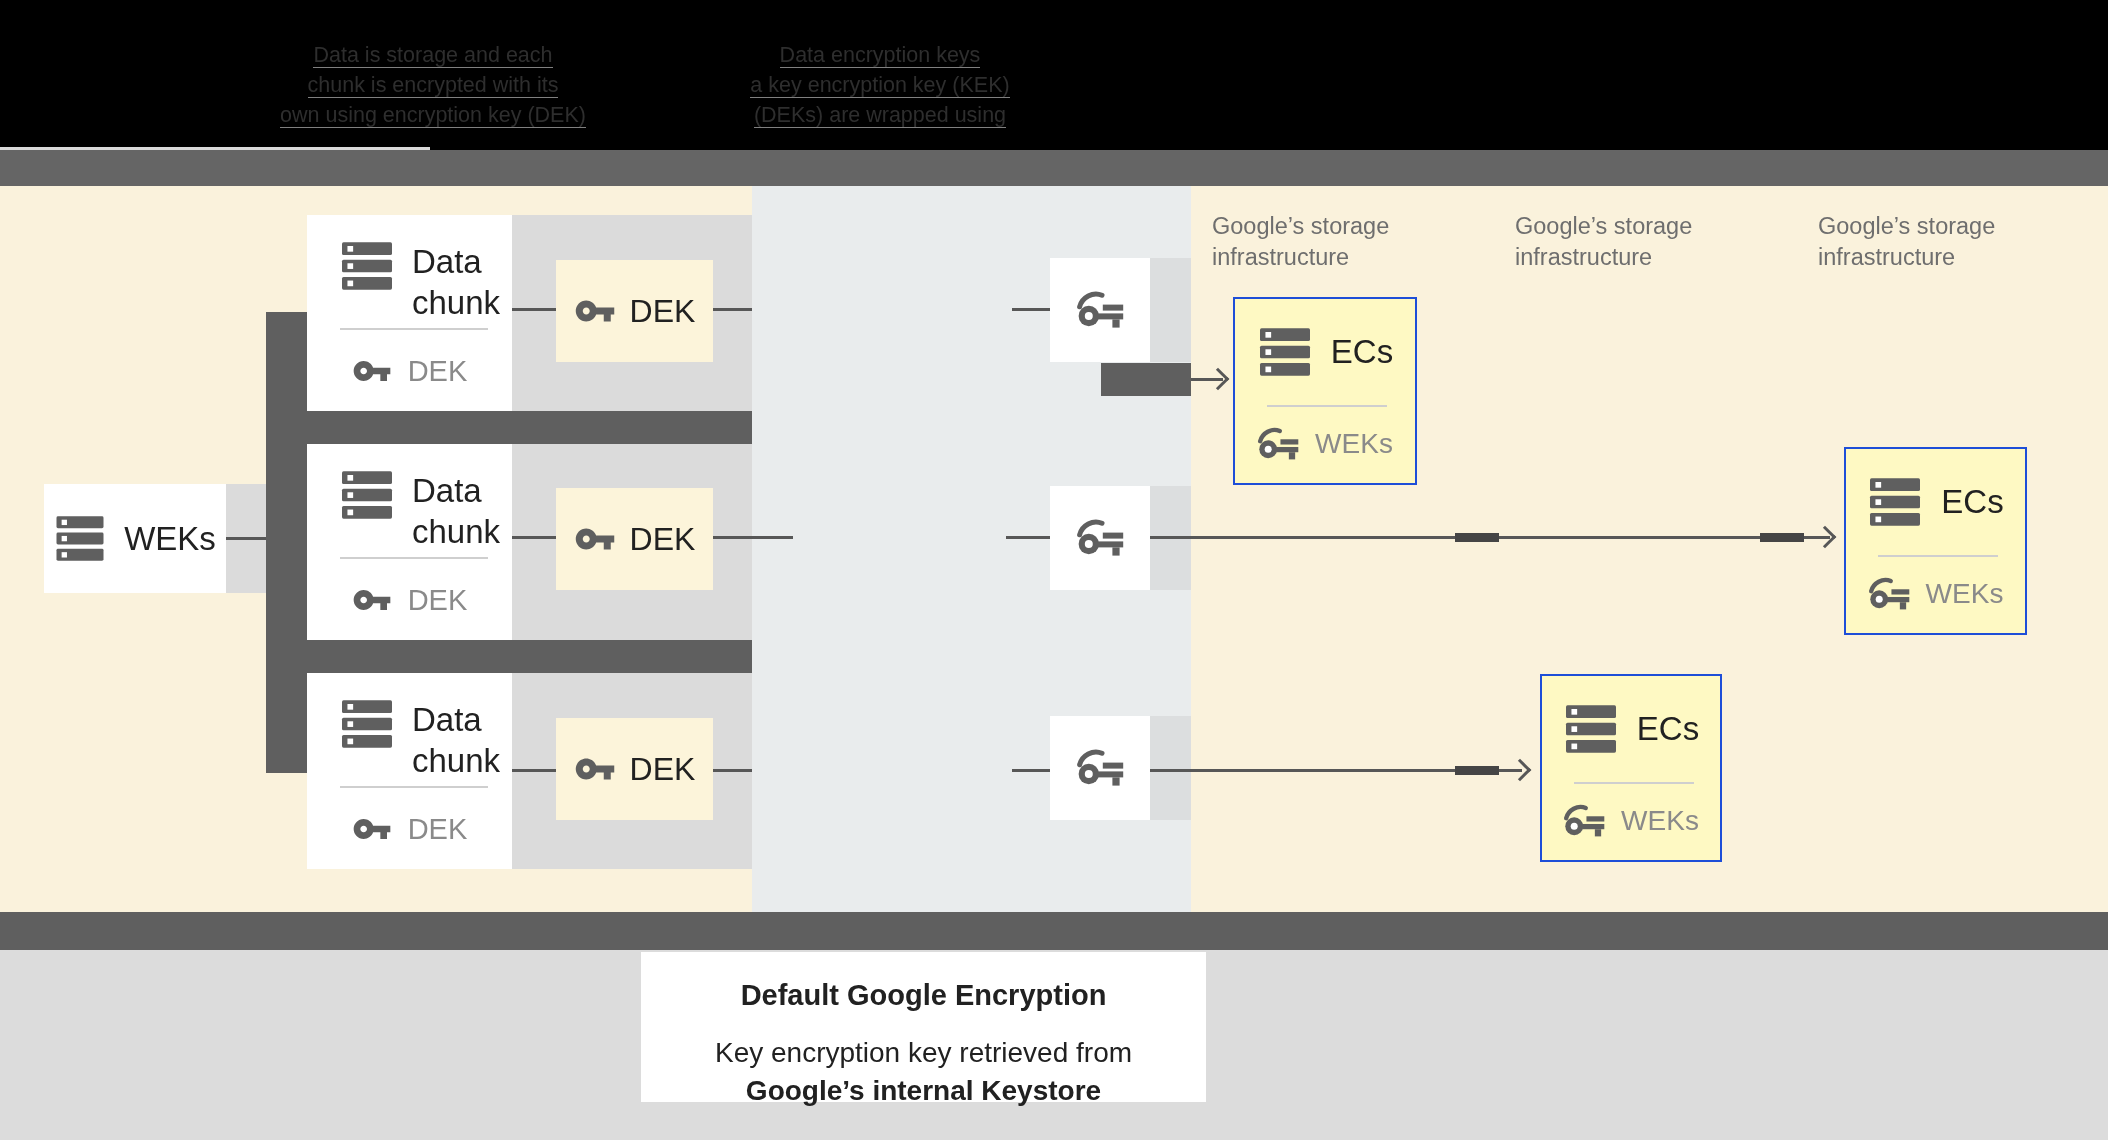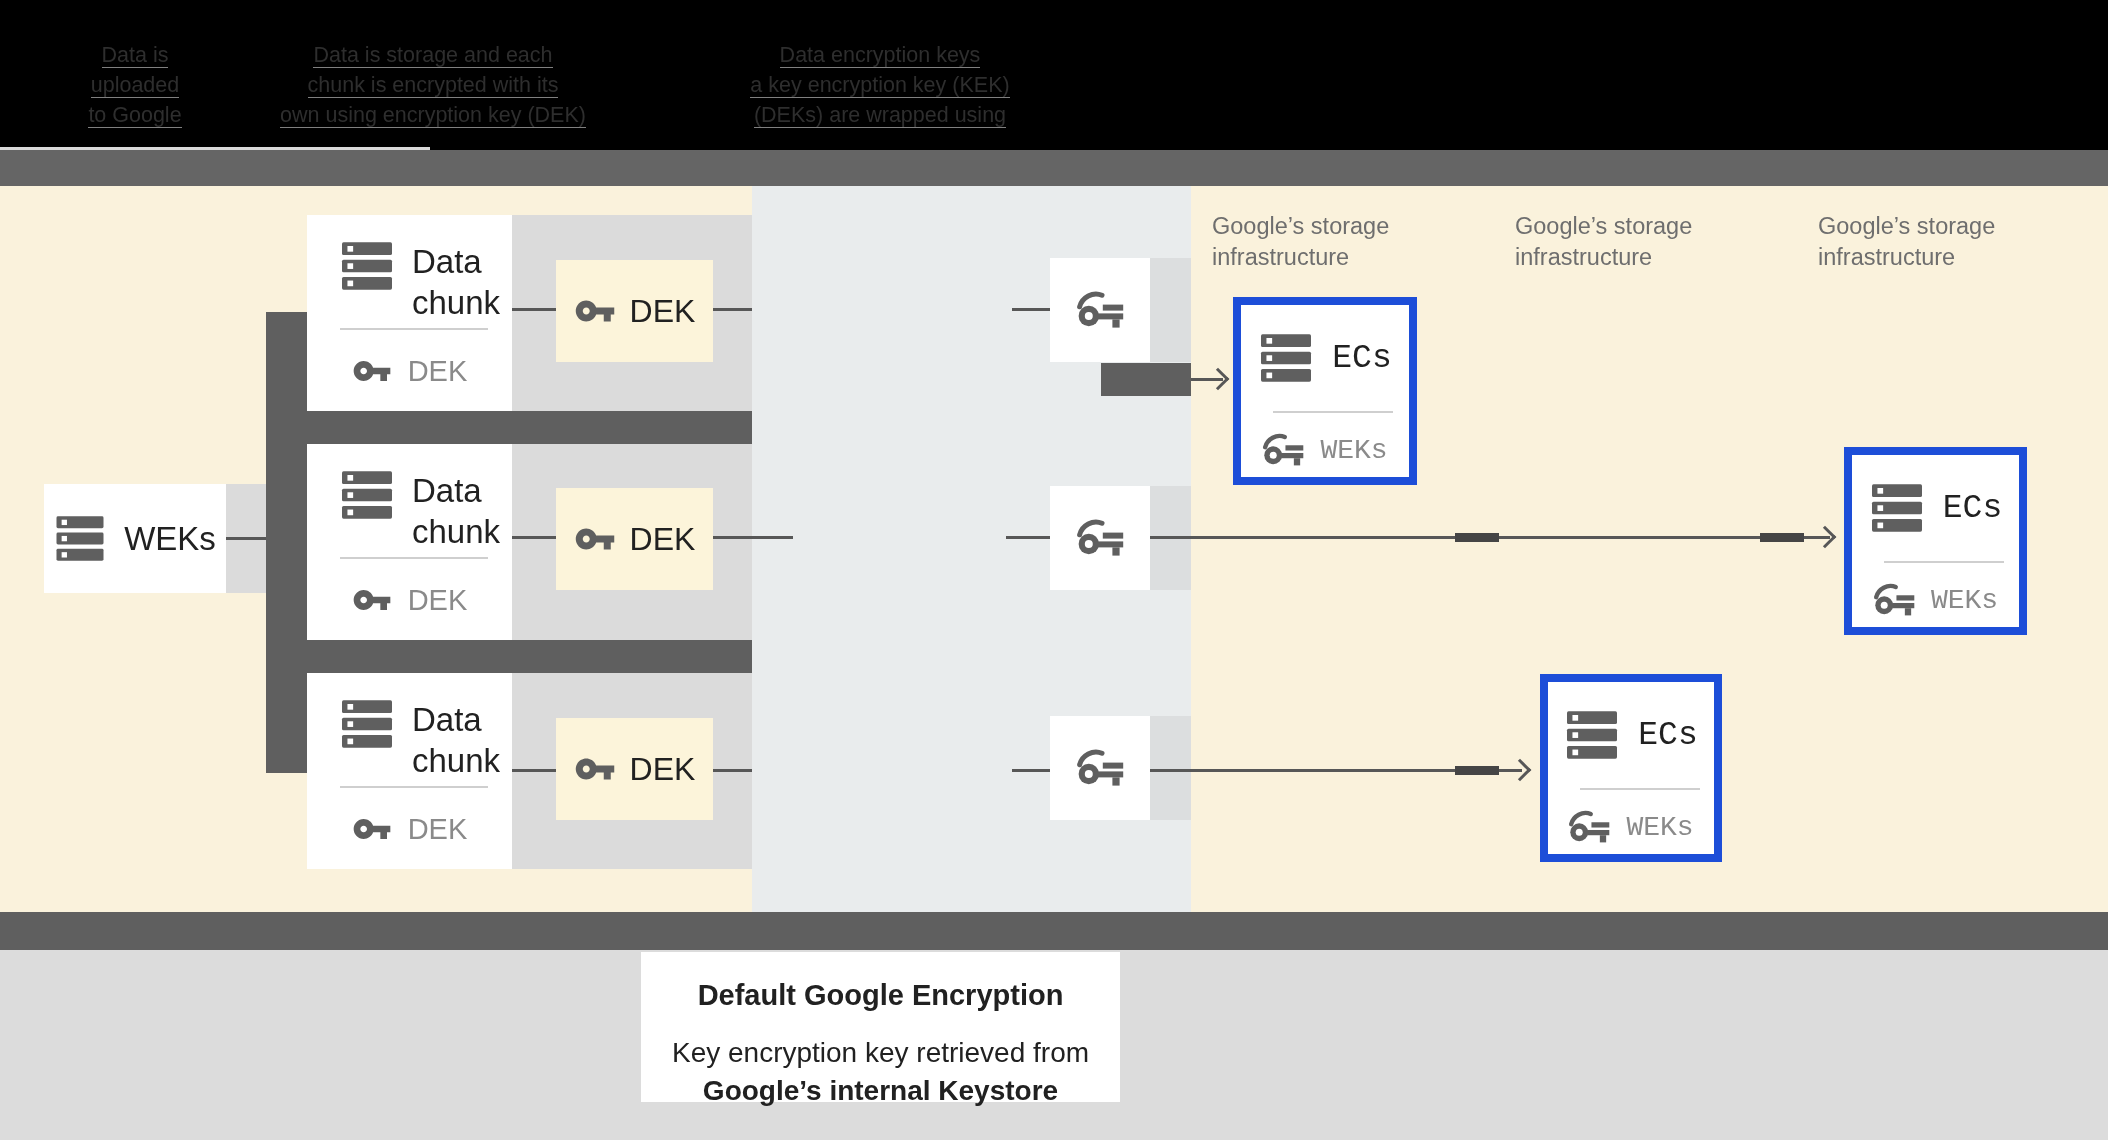--- a/index.html
+++ b/index.html
@@ -34,28 +34,28 @@
   .rowc{display:flex;align-items:center;justify-content:center;}
   .data-box .rowc{height:100%;gap:18px;font-size:33px;}
   .chunk-top{position:absolute;left:32px;top:26px;display:flex;gap:17px;}
   .chunk-top .t{font-size:33px;line-height:41px;width:100px;}
   .divider{position:absolute;height:2px;background:#cfcfcf;}
   .chunk-bottom{position:absolute;left:0;top:136px;width:100%;gap:16px;font-size:29px;}
   .dek-box{position:absolute;background:#fcf4da;display:flex;align-items:center;justify-content:center;gap:14px;font-size:32px;}
   .kek-box{position:absolute;background:#e4f0e9;border:2px solid #e7eae7;box-sizing:border-box;
            display:flex;align-items:center;justify-content:center;gap:14px;font-size:32px;}
   .key-box{position:absolute;background:#fff;display:flex;align-items:center;justify-content:center;}
-  .ecs-box{position:absolute;background:#ffffff;border:8px solid #1d4ed8;box-sizing:border-box;font-family:Liberation Mono, monospace;}
+  .ecs-box{position:absolute;background:#fef9c3;border:2px solid #1d4ed8;box-sizing:border-box;}
   .ecs-top{position:absolute;left:0;top:28px;width:100%;gap:18px;font-size:33px;}
   .ecs-bottom{position:absolute;left:0;top:124px;width:100%;gap:16px;font-size:28px;}
   .storage-lbl{position:absolute;color:#6e6e6e;font-size:23.5px;line-height:31px;}
   
   .bottomband{left:0;top:912px;width:2108px;height:38px;background:#5f5f5f;}
   .bottomarea{left:0;top:950px;width:2108px;height:190px;background:#dcdcdc;}
-  .caption{position:absolute;left:641px;top:952px;width:479px;height:150px;background:#fff;
+  .caption{position:absolute;left:641px;top:952px;width:565px;height:150px;background:#fff;
            text-align:center;color:#212121;}
   .caption .ttl{margin-top:26px;font-size:29px;font-weight:bold;line-height:34px;}
   .caption .bdy{margin-top:22px;font-size:28px;line-height:38px;}
   .caption .b{font-weight:bold;}
 </style>
 </head>
 <body>
 
 <svg width="0" height="0" style="position:absolute">
   <defs>
@@ -77,25 +77,20 @@
       <rect x="13.4" y="9.3" width="10.2" height="3"></rect>
       <rect x="10.9" y="13.7" width="12.7" height="3"></rect>
       <rect x="18.2" y="16.7" width="3.6" height="4.1"></rect>
     </symbol>
   </defs>
 </svg>
 
 <div class="canvas">
 
   <div class="abs topbar">
-    <div class="step" style="left:30px;top:40px;width:210px;">
-      <span class="ln"><span class="ul">Data is</span></span>
-      <span class="ln"><span class="ul">uploaded</span></span>
-      <span class="ln"><span class="ul">to Google</span></span>
-    </div>
     <div class="step" style="left:258px;top:40px;width:350px;">
       <span class="ln"><span class="ul">Data is storage and each</span></span>
       <span class="ln"><span class="ul">chunk is encrypted with its</span></span>
       <span class="ln"><span class="ul">own using encryption key (DEK)</span></span>
     </div>
     <div class="step" style="left:695px;top:40px;width:370px;">
       <span class="ln"><span class="ul">Data encryption keys</span></span>
       <span class="ln"><span class="ul">a key encryption key (KEK)</span></span>
       <span class="ln"><span class="ul">(DEKs) are wrapped using</span></span>
     </div>

